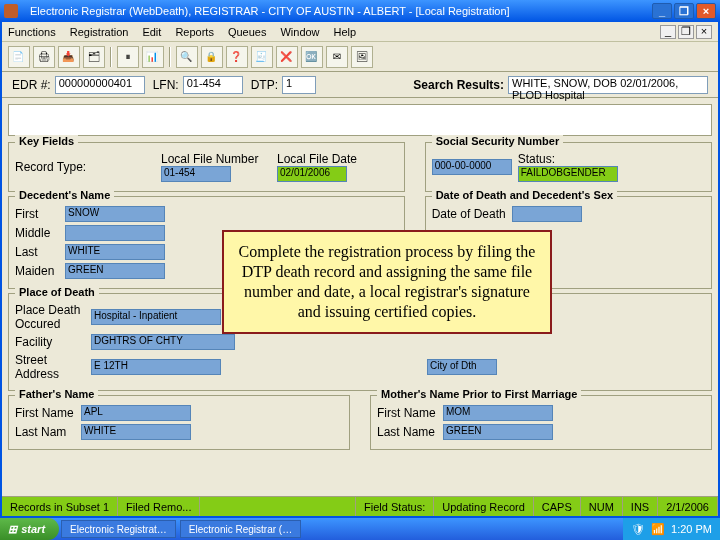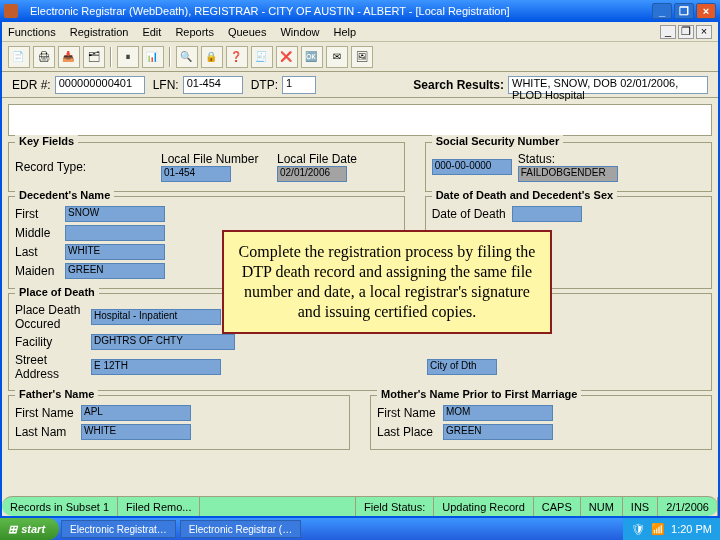--- a/index.html
+++ b/index.html
@@ -21,25 +21,25 @@
   .searchbar { height:26px; background:#ece9d8; display:flex; align-items:center; padding:0 10px; gap:8px; border-bottom:1px solid #a0a080; }
   .sfield { display:flex; align-items:center; gap:4px; }
   .sinput { background:#fff; border:1px solid #7f9db9; height:18px; padding:0 3px; }
   .workspace { padding:6px; height:398px; position:relative; }
   .bigblank { height:32px; border:1px solid #a0a080; background:#fff; margin-bottom:6px; }
   .row { display:flex; gap:20px; }
   .fieldset { border:1px solid #a0a080; padding:6px 6px 6px 6px; position:relative; margin-bottom:4px; }
   .fieldset .legend { position:absolute; top:-8px; left:6px; background:#ece9d8; padding:0 4px; font-weight:bold; font-size:11px; }
   .lbl { font-size:12px; color:#000; }
   .inp { background:#7aa5d6; border:1px solid #5585b8; height:16px; color:#000; padding:0 2px; font-size:10px; display:inline-block; }
-  .inp.white { background:#a3a3a3; }
+  .inp.white { background:#84cc16; }
   .frow { display:flex; align-items:center; gap:6px; margin:3px 0; }
   .col { display:flex; flex-direction:column; }
   .overlay { position:absolute; left:220px; top:132px; width:330px; background:#fff7a8; border:2px solid #8a1b1b; padding:10px 12px; font-family:'Times New Roman',serif; font-size:16px; text-align:center; line-height:1.25; z-index:5; }
-  .statusbar { height:20px; background:#86efac; border-top:1px solid #a0a080; display:flex; align-items:center; font-size:10px;border-radius:10px; }
+  .statusbar { height:20px; background:#84cc16; border-top:1px solid #a0a080; display:flex; align-items:center; font-size:10px; }
   .statusbar > div { border-right:1px solid #a0a080; padding:0 8px; height:100%; display:flex; align-items:center; }
   .taskbar { height:22px; background:linear-gradient(#3d95ff,#225edc); display:flex; align-items:center; }
   .startbtn { height:22px; background:linear-gradient(#5eb949,#3a8f28); color:#fff; font-weight:bold; font-style:italic; padding:0 14px 0 8px; border-radius:0 12px 12px 0; display:flex; align-items:center; gap:4px; }
   .taskbtn { height:18px; margin:0 2px; background:#3a7adf; border:1px solid #2b5fb0; color:#fff; padding:0 8px; display:flex; align-items:center; gap:4px; font-size:10px; }
   .tray { margin-left:auto; background:#1e9fe8; height:22px; padding:0 8px; display:flex; align-items:center; color:#fff; gap:6px; }
 </style>
 </head>
 <body>
 
 <div class="outer">
@@ -206,21 +206,21 @@
               <span class="inp" style="width:110px">WHITE</span>
             </div>
         </div>
         <div class="fieldset" style="flex:1">
           <div class="legend">Mother's Name Prior to First Marriage</div>
           <div class="frow">
               <span class="lbl" style="width:60px">First Name</span>
               <span class="inp" style="width:110px">MOM</span>
             </div>
           <div class="frow">
-              <span class="lbl" style="width:60px">Last Place</span>
+              <span class="lbl" style="width:60px">Last Name</span>
               <span class="inp" style="width:110px">GREEN</span>
             </div>
         </div>
       </div>
 
       <div class="overlay">Complete the registration process by filing the DTP death record and assigning the same file number and date, a local registrar's signature and issuing certified copies.</div>
     </div>
 
     <div class="statusbar">
       <div>Records in Subset 1</div>

